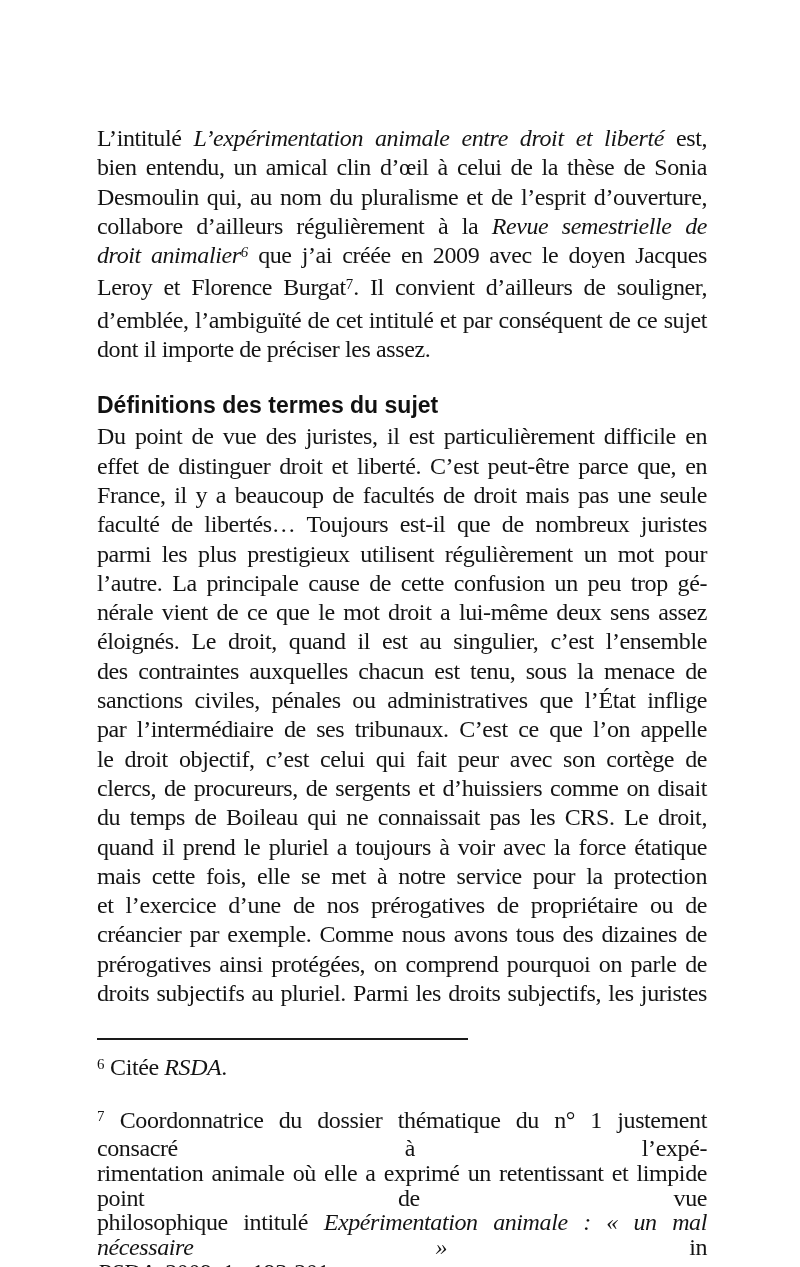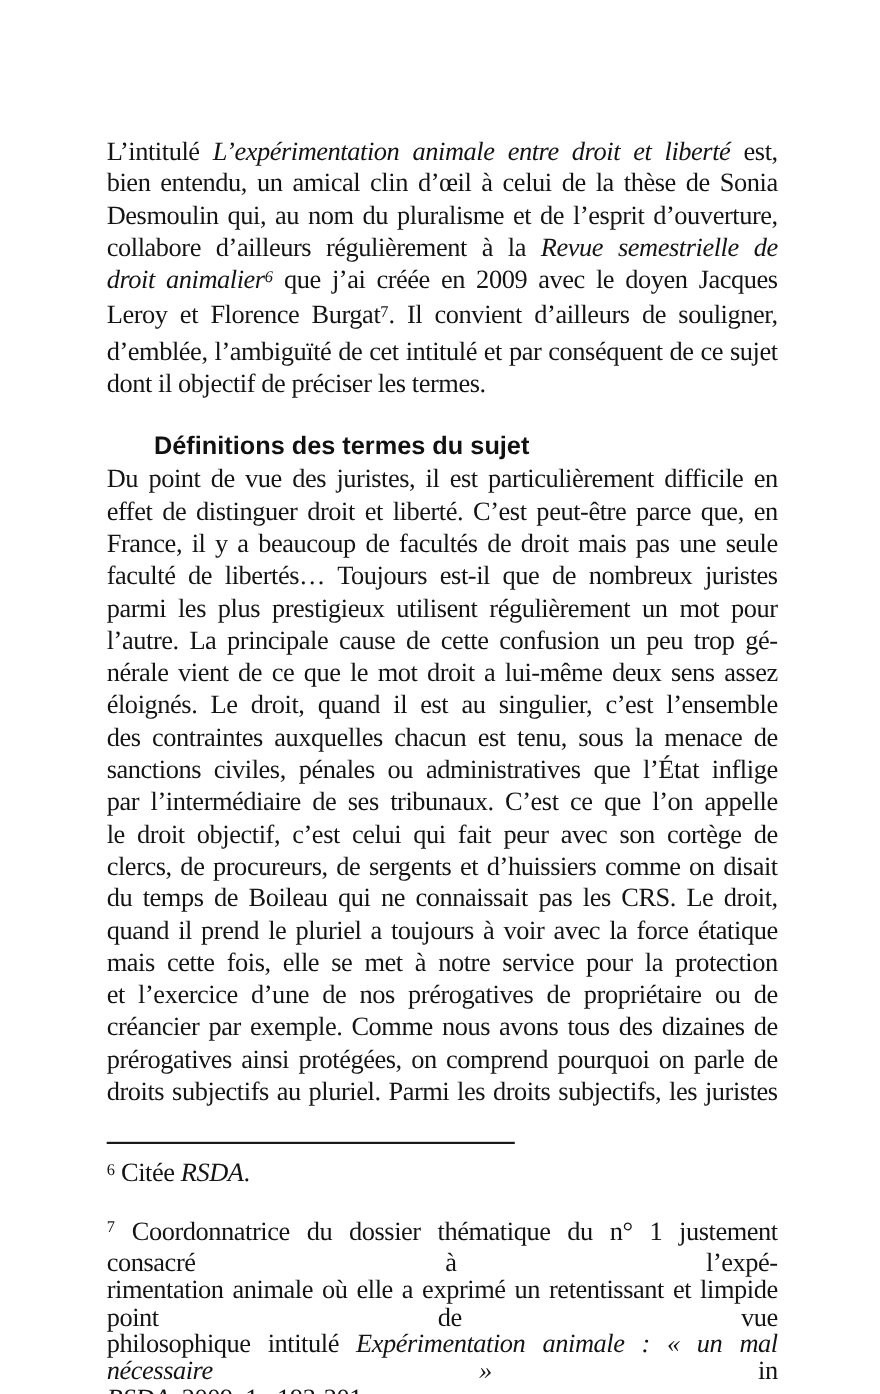--- a/index.html
+++ b/index.html
@@ -21,21 +21,20 @@
   .sup { font-size: 0.62em; position: relative; top: -0.45em; letter-spacing: 0; }
 
   #p1 { margin-top: 124px; }
   #heading {
     margin-top: 26px;
     font-family: "Liberation Sans", sans-serif;
     font-weight: bold;
     font-size: 23px;
     line-height: 30px;
     color: #111111;
-    margin-left: 43px;
   }
   #p2 { margin-top: 2px; }
 
   .fnrule {
     margin-top: 30px;
     width: 371px; height: 2px;
     background: #1a1a1a;
   }
   .footnote { font-size: 24px; line-height: 24.8px; letter-spacing: -0.4px; }
   #fn6 { margin-top: 15px; }
@@ -56,21 +55,21 @@
   <div class="column">
 
     <div id="p1" class="para endleft">
         <div class="line"><span>L’intitulé </span><span class="it">L’expérimentation animale entre droit et liberté</span><span> est,</span></div>
         <div class="line"><span>bien entendu, un amical clin d’œil à celui de la thèse de Sonia</span></div>
         <div class="line"><span>Desmoulin qui, au nom du pluralisme et de l’esprit d’ouverture,</span></div>
         <div class="line"><span>collabore d’ailleurs régulièrement à la </span><span class="it">Revue semestrielle de</span></div>
         <div class="line"><span class="it">droit animalier</span><span class="sup it">6</span><span> que j’ai créée en 2009 avec le doyen Jacques</span></div>
         <div class="line"><span>Leroy et Florence Burgat</span><span class="sup">7</span><span>. Il convient d’ailleurs de souligner,</span></div>
         <div class="line"><span>d’emblée, l’ambiguïté de cet intitulé et par conséquent de ce sujet</span></div>
-        <div class="line"><span>dont il objectif de préciser les termes.</span></div>
+        <div class="line"><span>dont il importe de préciser les assez.</span></div>
       </div>
 
     <div id="heading">Définitions des termes du sujet</div>
 
     <div id="p2" class="para">
         <div class="line"><span>Du point de vue des juristes, il est particulièrement difficile en</span></div>
         <div class="line"><span>effet de distinguer droit et liberté. C’est peut-être parce que, en</span></div>
         <div class="line"><span>France, il y a beaucoup de facultés de droit mais pas une seule</span></div>
         <div class="line"><span>faculté de libertés… Toujours est-il que de nombreux juristes</span></div>
         <div class="line"><span>parmi les plus prestigieux utilisent régulièrement un mot pour</span></div>

